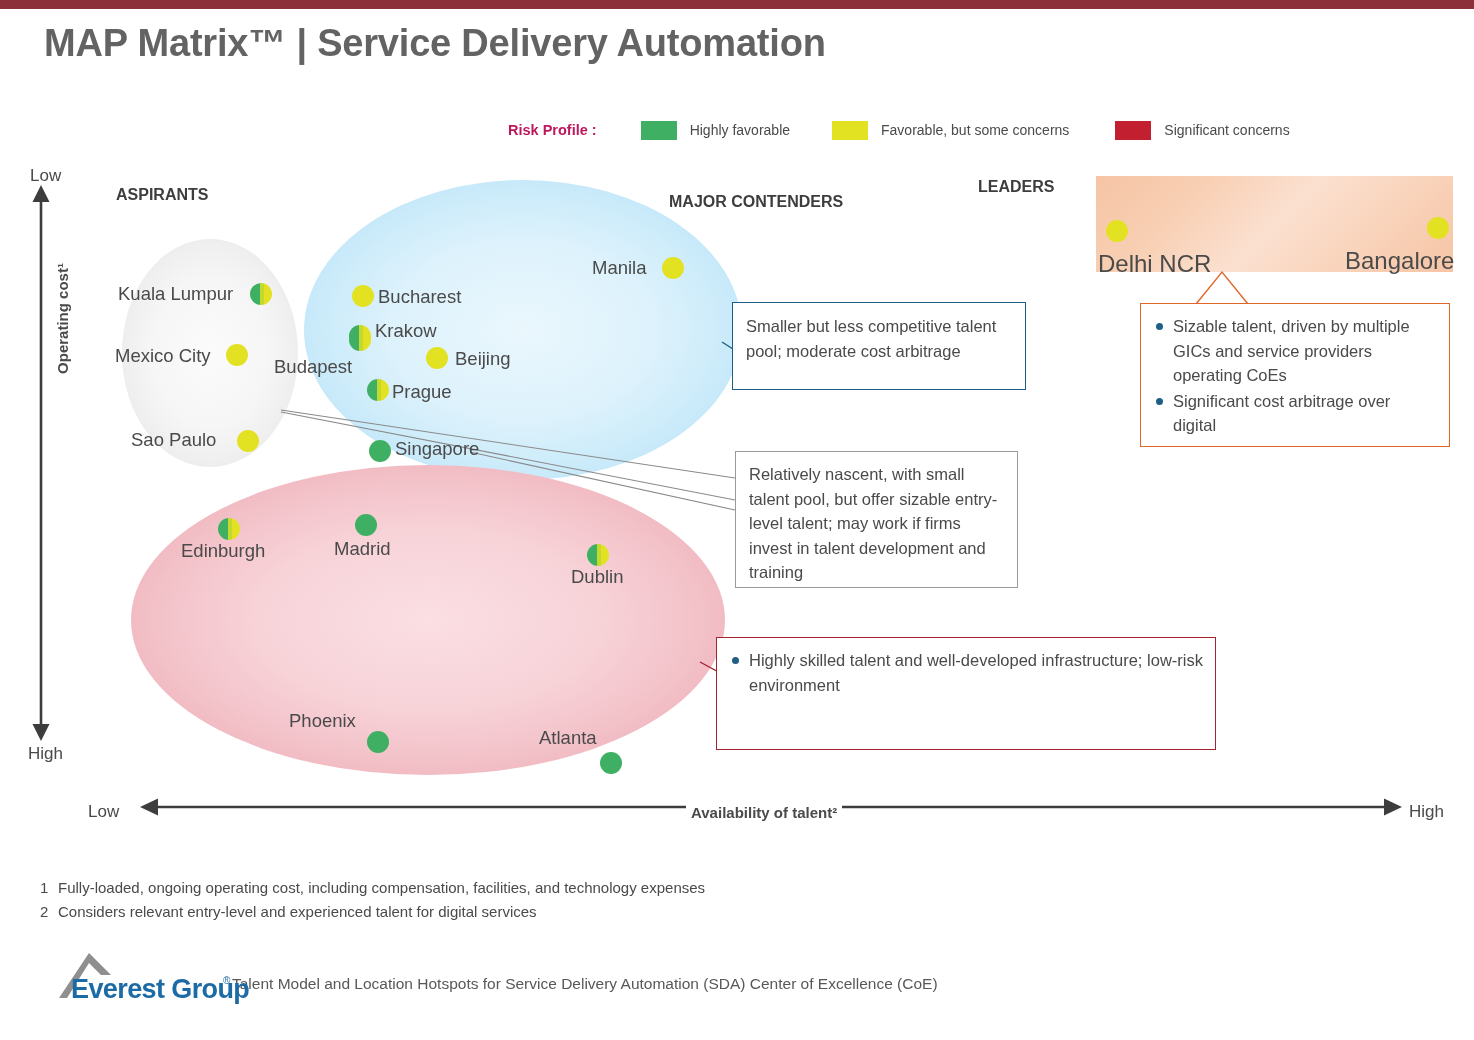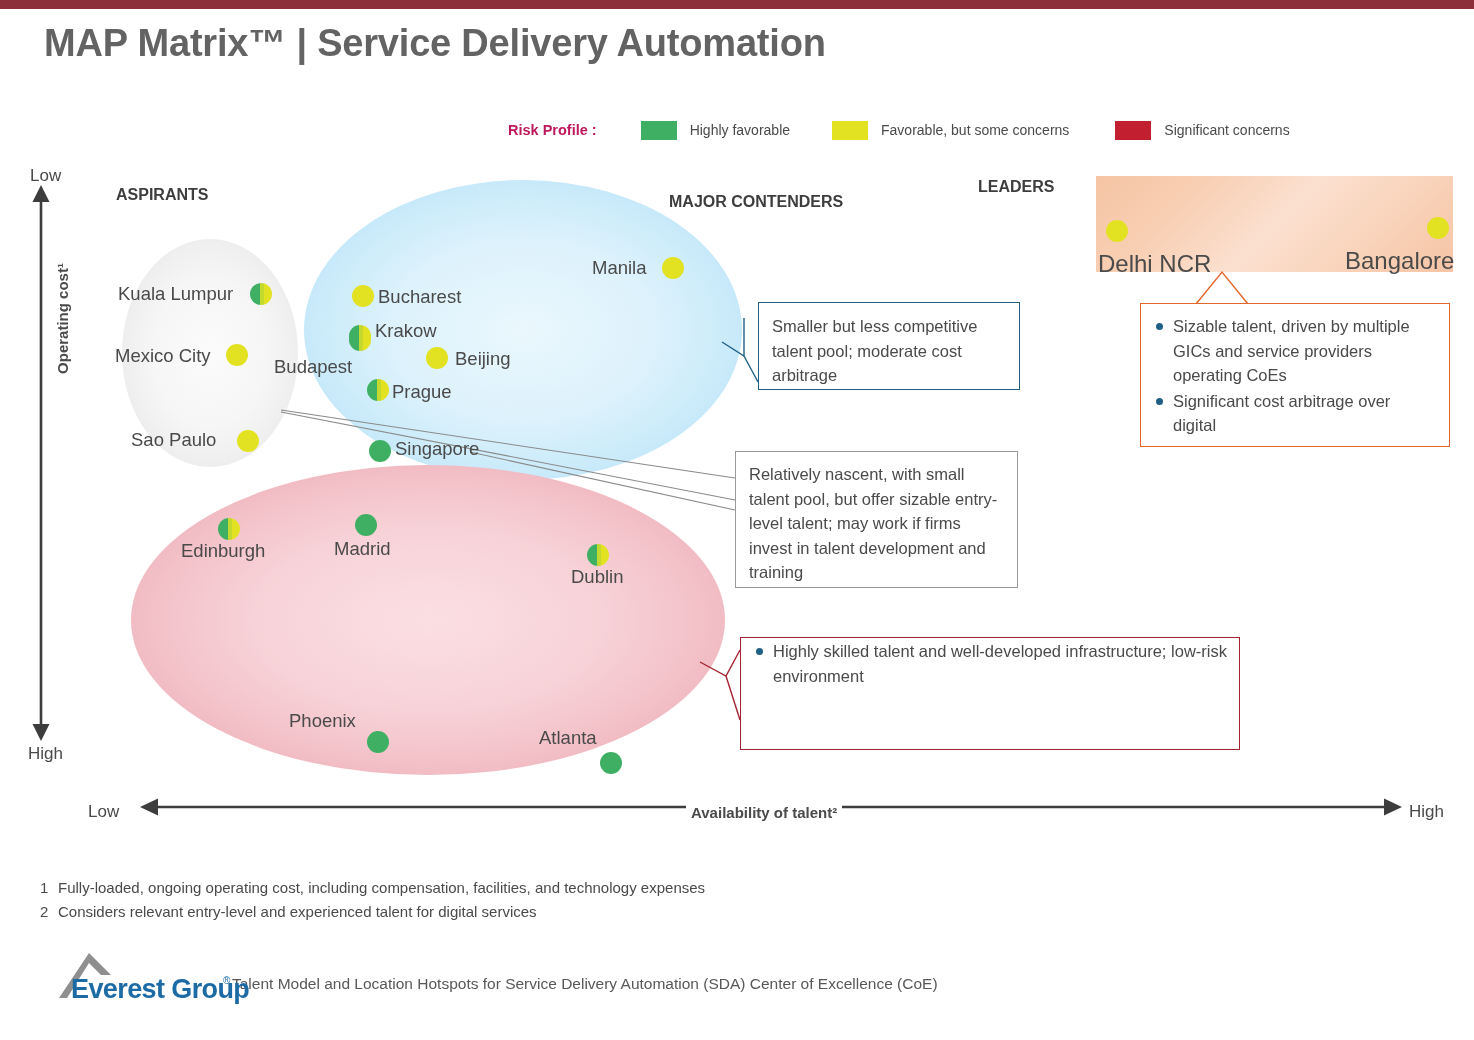--- a/index.html
+++ b/index.html
@@ -201,36 +201,36 @@
   .callout li::before {
     content: "";
     position: absolute;
     left: 3px; top: 9px;
     width: 7px; height: 7px;
     border-radius: 50%;
     background: #1f5f85;
   }
 
   #co-blue {
-    left: 758px; top: 302px;
-    width: 262px; height: 88px;
+    left: 732px; top: 302px;
+    width: 294px; height: 88px;
     border: 1.4px solid #1f5f85;
     padding: 11px 12px 16px 13px;
   }
   #co-gray {
     left: 735px; top: 451px;
     width: 283px; height: 137px;
     border: 1.2px solid #9a9a9a;
     padding: 10px 12px 0 13px;
   }
   #co-red {
-    left: 740px; top: 637px;
+    left: 716px; top: 637px;
     width: 500px; height: 113px;
     border: 1.6px solid #a32330;
-    padding: 1px 12px 0 12px;
+    padding: 10px 12px 0 12px;
   }
   #co-orange {
     left: 1140px; top: 303px;
     width: 310px; height: 144px;
     border: 1.6px solid #e2662a;
     padding: 10px 14px 0 12px;
   }
 
   
   #footnotes {

